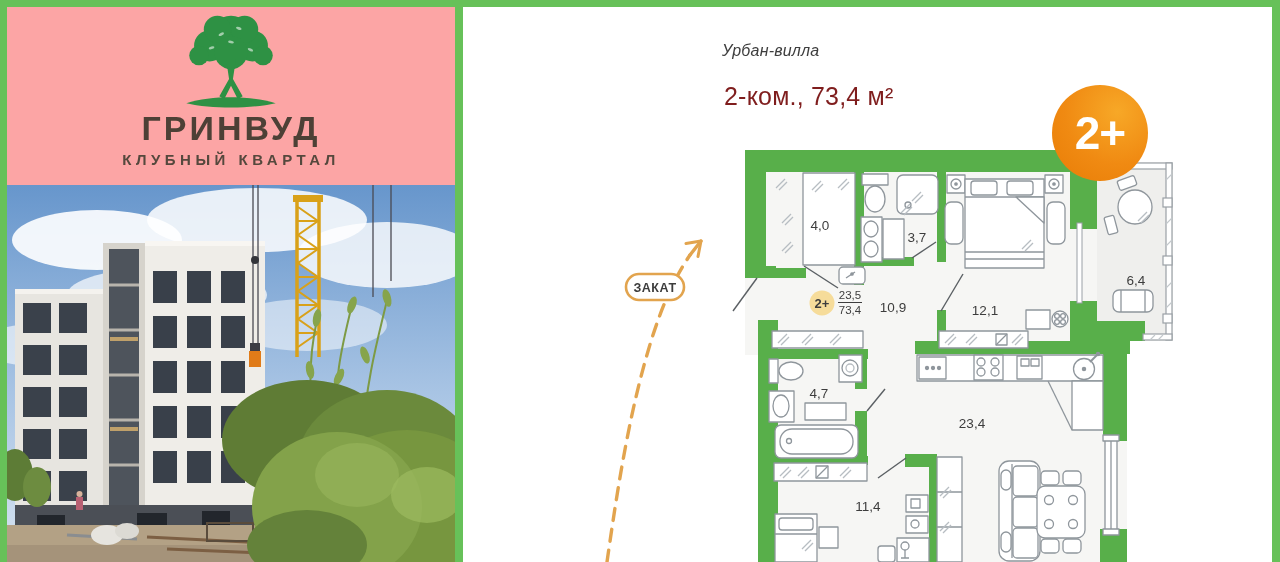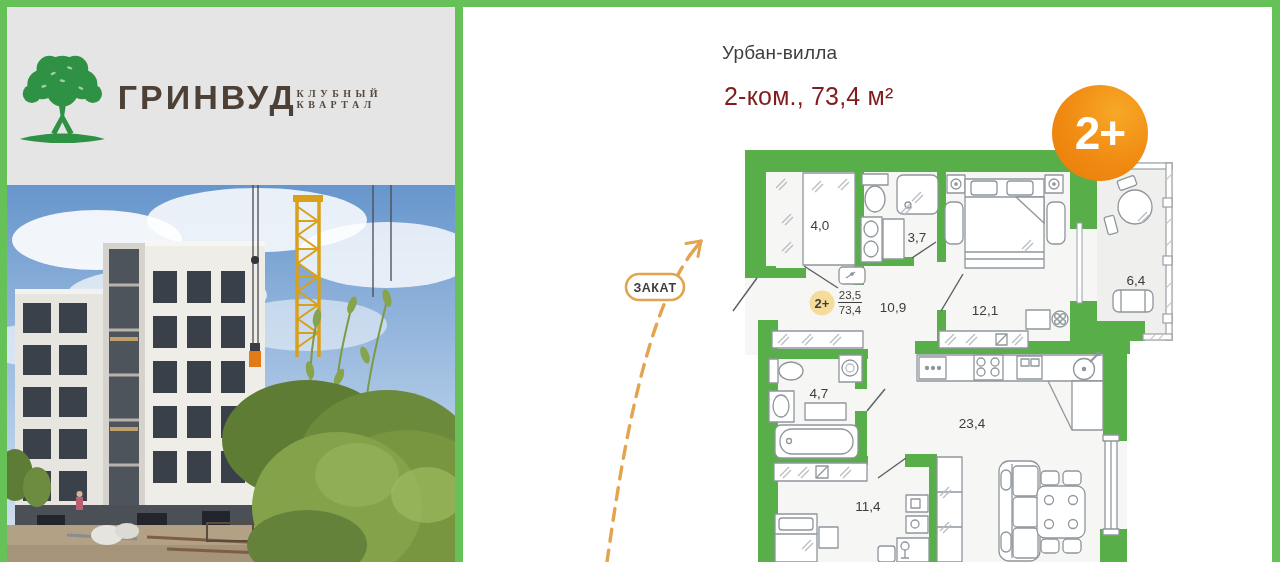--- a/index.html
+++ b/index.html
@@ -6,28 +6,28 @@
   body{width:1280px;height:562px;position:relative;background:#ffffff;overflow:hidden;
        font-family:"Liberation Sans",sans-serif;}
   .abs{position:absolute;}
   
   .frame{background:#67c159;}
   .frame-top{left:0;top:0;width:1280px;height:7px;}
   .frame-left{left:0;top:0;width:7px;height:562px;}
   .frame-right{left:1272px;top:0;width:8px;height:562px;}
   .frame-divider{left:455px;top:0;width:8px;height:562px;}
   
-  .logo-area{left:7px;top:7px;width:448px;height:178px;background:#e5e5e5;
-             display:flex;flex-direction:row;align-items:center;}
+  .logo-area{left:7px;top:7px;width:448px;height:178px;background:#fca5a5;
+             display:flex;flex-direction:column;align-items:center;}
   .brand-name{margin-top:2px;font-size:34px;font-weight:700;color:#4d4036;letter-spacing:3px;line-height:1;}
-  .brand-tagline{margin-top:6px;font-size:10px;font-weight:700;color:#55483d;letter-spacing:4.5px;font-family:Liberation Serif, serif;}
+  .brand-tagline{margin-top:6px;font-size:15px;font-weight:700;color:#55483d;letter-spacing:4.5px;}
   .photo{left:7px;top:185px;width:448px;height:377px;overflow:hidden;}
   
   .plan-card{left:463px;top:0;width:809px;height:562px;}
-  .plan-title{left:722px;top:42px;font-size:19px;color:#3e3e3e;letter-spacing:0.2px;}
+  .plan-title{left:722px;top:42px;font-size:16px;color:#3e3e3e;letter-spacing:0.2px;font-style:italic;}
   .plan-subtitle{left:724px;top:82px;font-size:25px;color:#7f1d1d;letter-spacing:0.2px;}
   .badge{left:1052px;top:85px;width:96px;height:96px;border-radius:50%;
          background:radial-gradient(circle at 68% 28%, #f7a827 0%, #f08a12 55%, #e87c06 100%);
          color:#fff;font-size:46px;font-weight:700;display:flex;align-items:center;justify-content:center;
          letter-spacing:-1px;z-index:5;}
   .plan-svg{left:463px;top:0;width:809px;height:562px;}
   svg{font-family:"Liberation Sans",sans-serif;}
   svg text{fill:#3d3d3d;}
 </style>
 </head>

